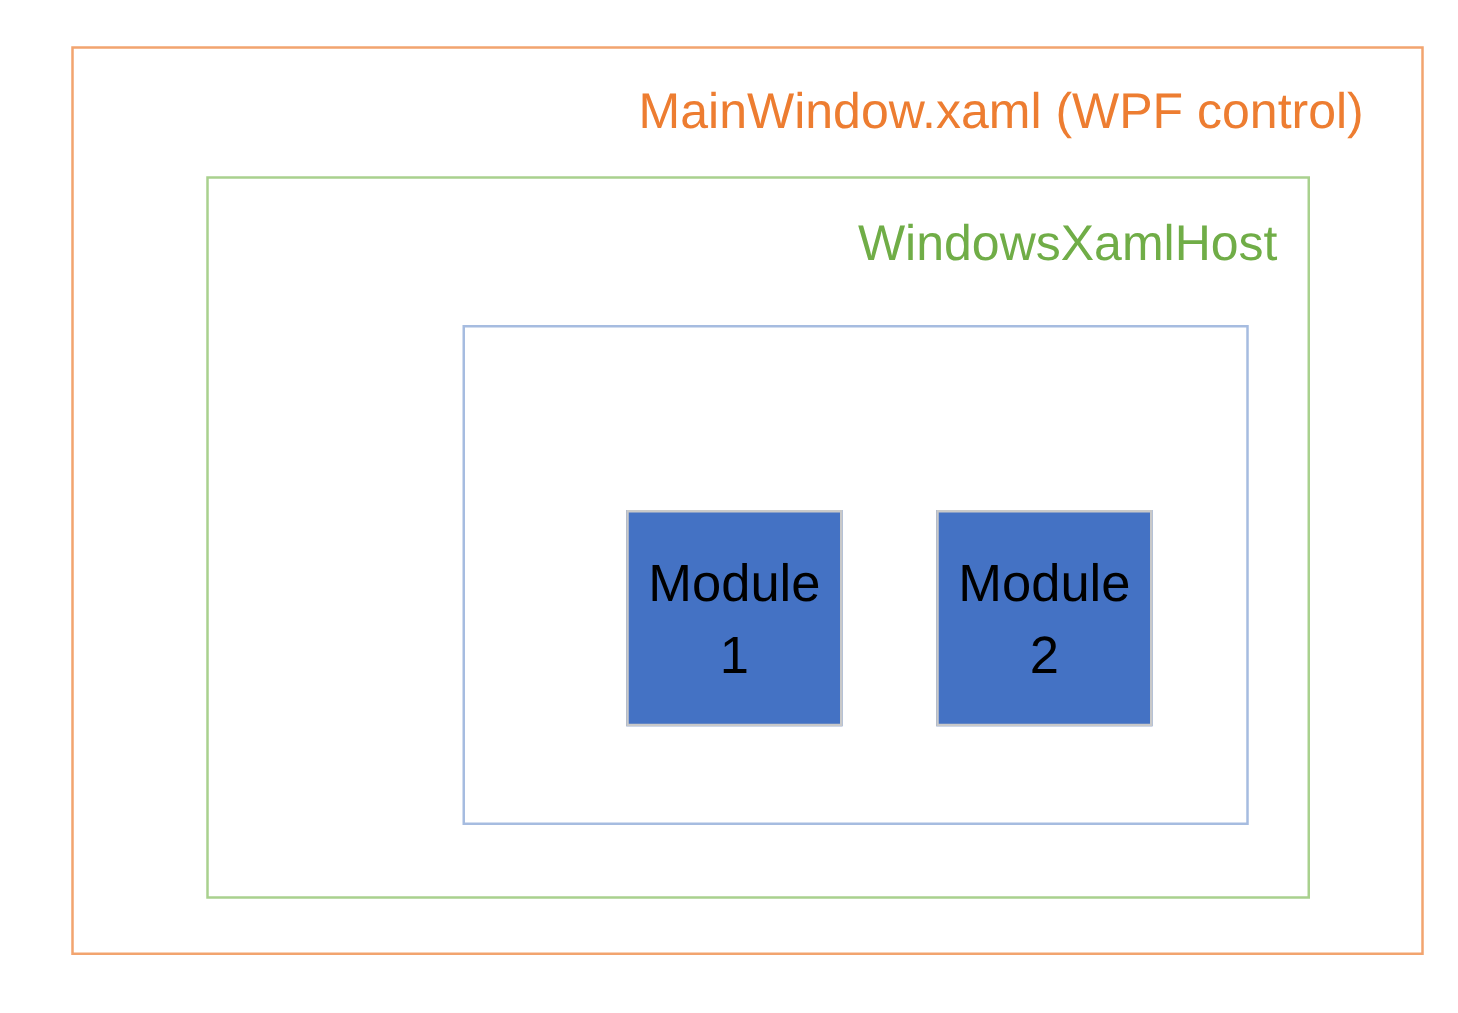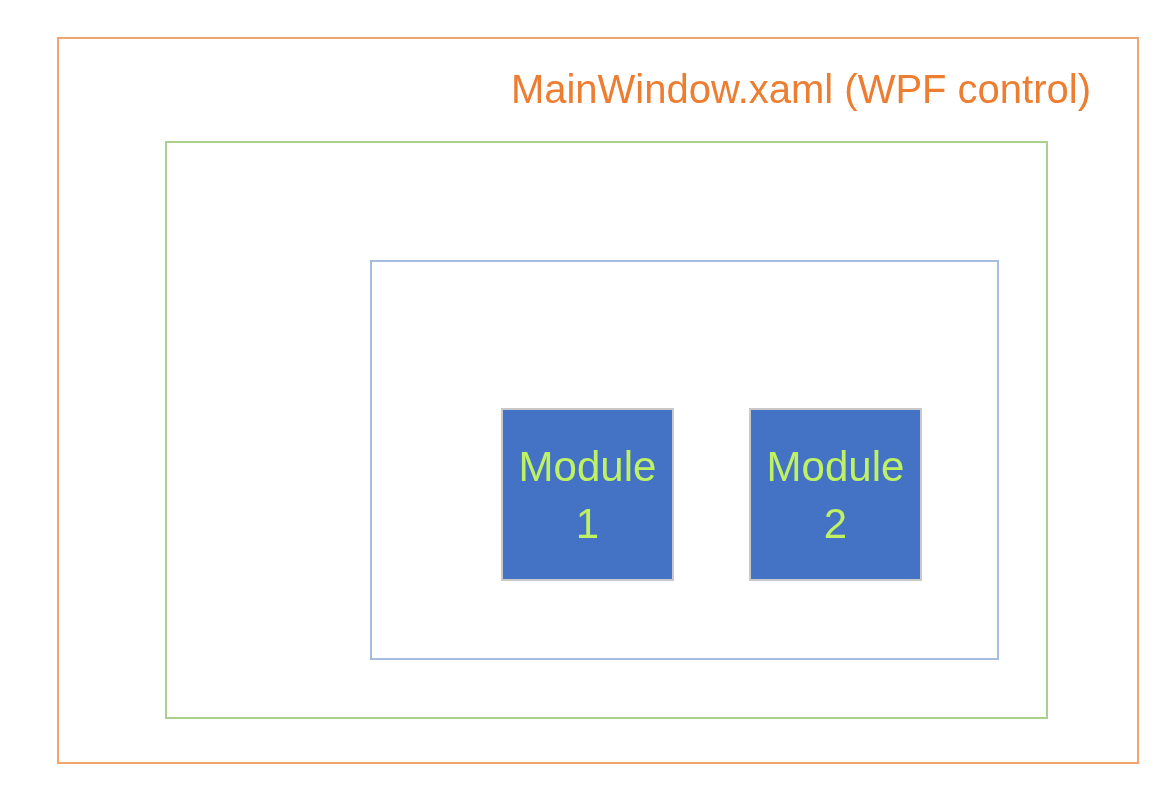--- a/index.html
+++ b/index.html
@@ -72,41 +72,42 @@
     white-space: nowrap;
   }
   .module {
     position: absolute;
     top: 146px;
     width: 173px;
     height: 173px;
     box-sizing: border-box;
     background: #4472C4;
     border: 2px solid #C9C9C9;
-    color: #bef264;
+    color: #000000;
     font-size: 42px;
     line-height: 57px;
     display: flex;
     flex-direction: column;
     align-items: center;
     justify-content: center;
     text-align: center;
   }
   .module-1 { left: 129px; }
   .module-2 { left: 377px; }
   .module span { display: block; }
 </style>
 </head>
 <body>
 
 <div class="canvas">
   <div class="box outer-box">
     <div class="outer-label">MainWindow.xaml (WPF control)</div>
 
     <div class="box host-box">
+      <div class="host-label">WindowsXamlHost</div>
 
       <div class="box shell-box">
 
         <div class="module module-1">
           <span>Module</span>
           <span>1</span>
         </div>
 
         <div class="module module-2">
           <span>Module</span>

